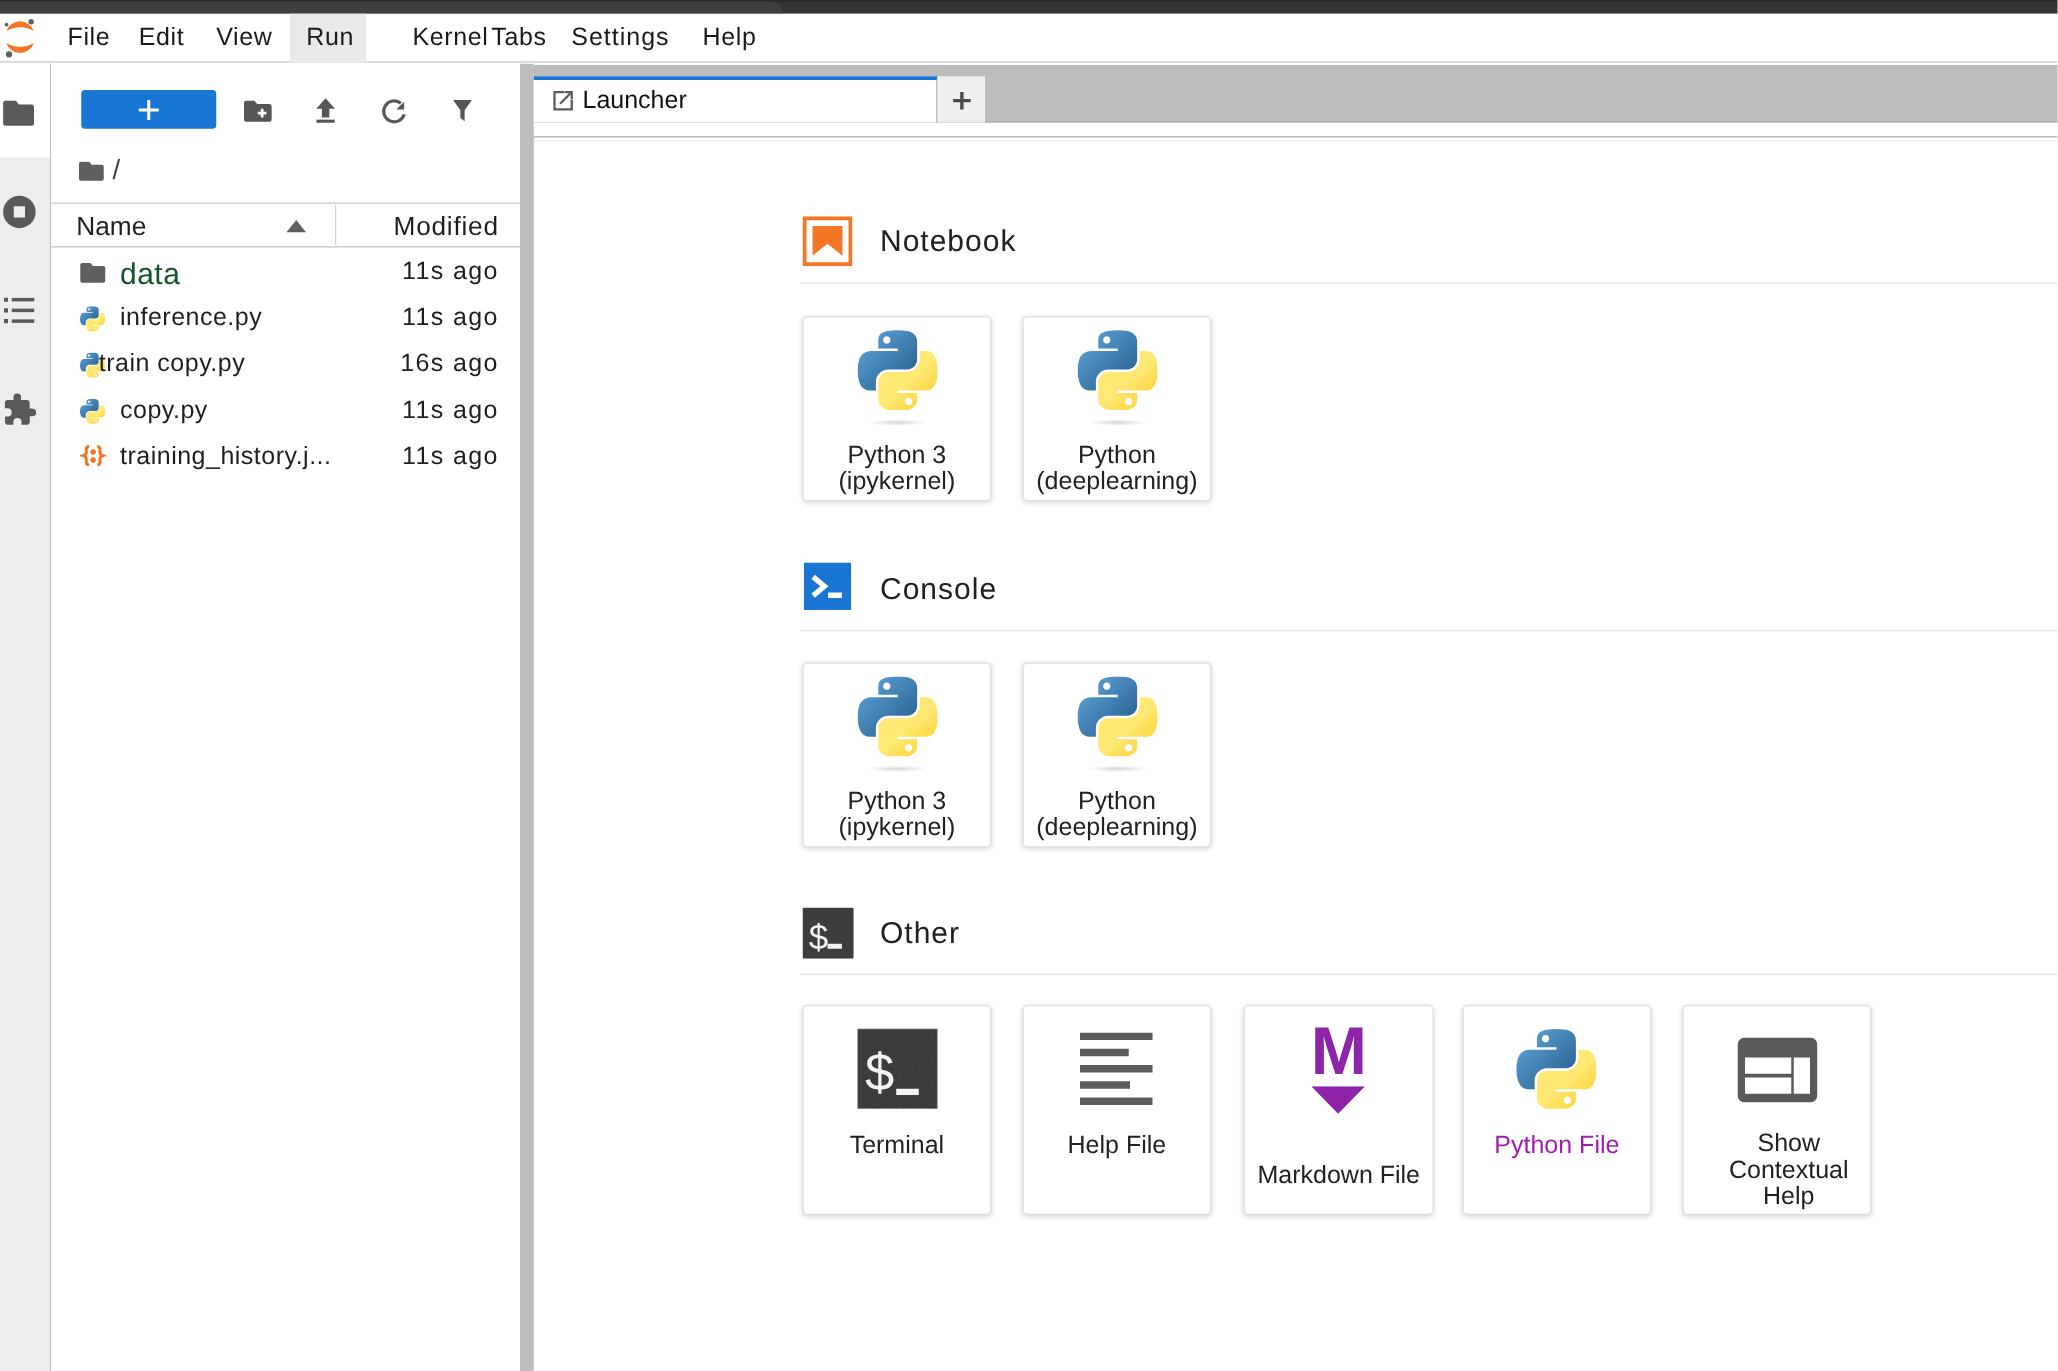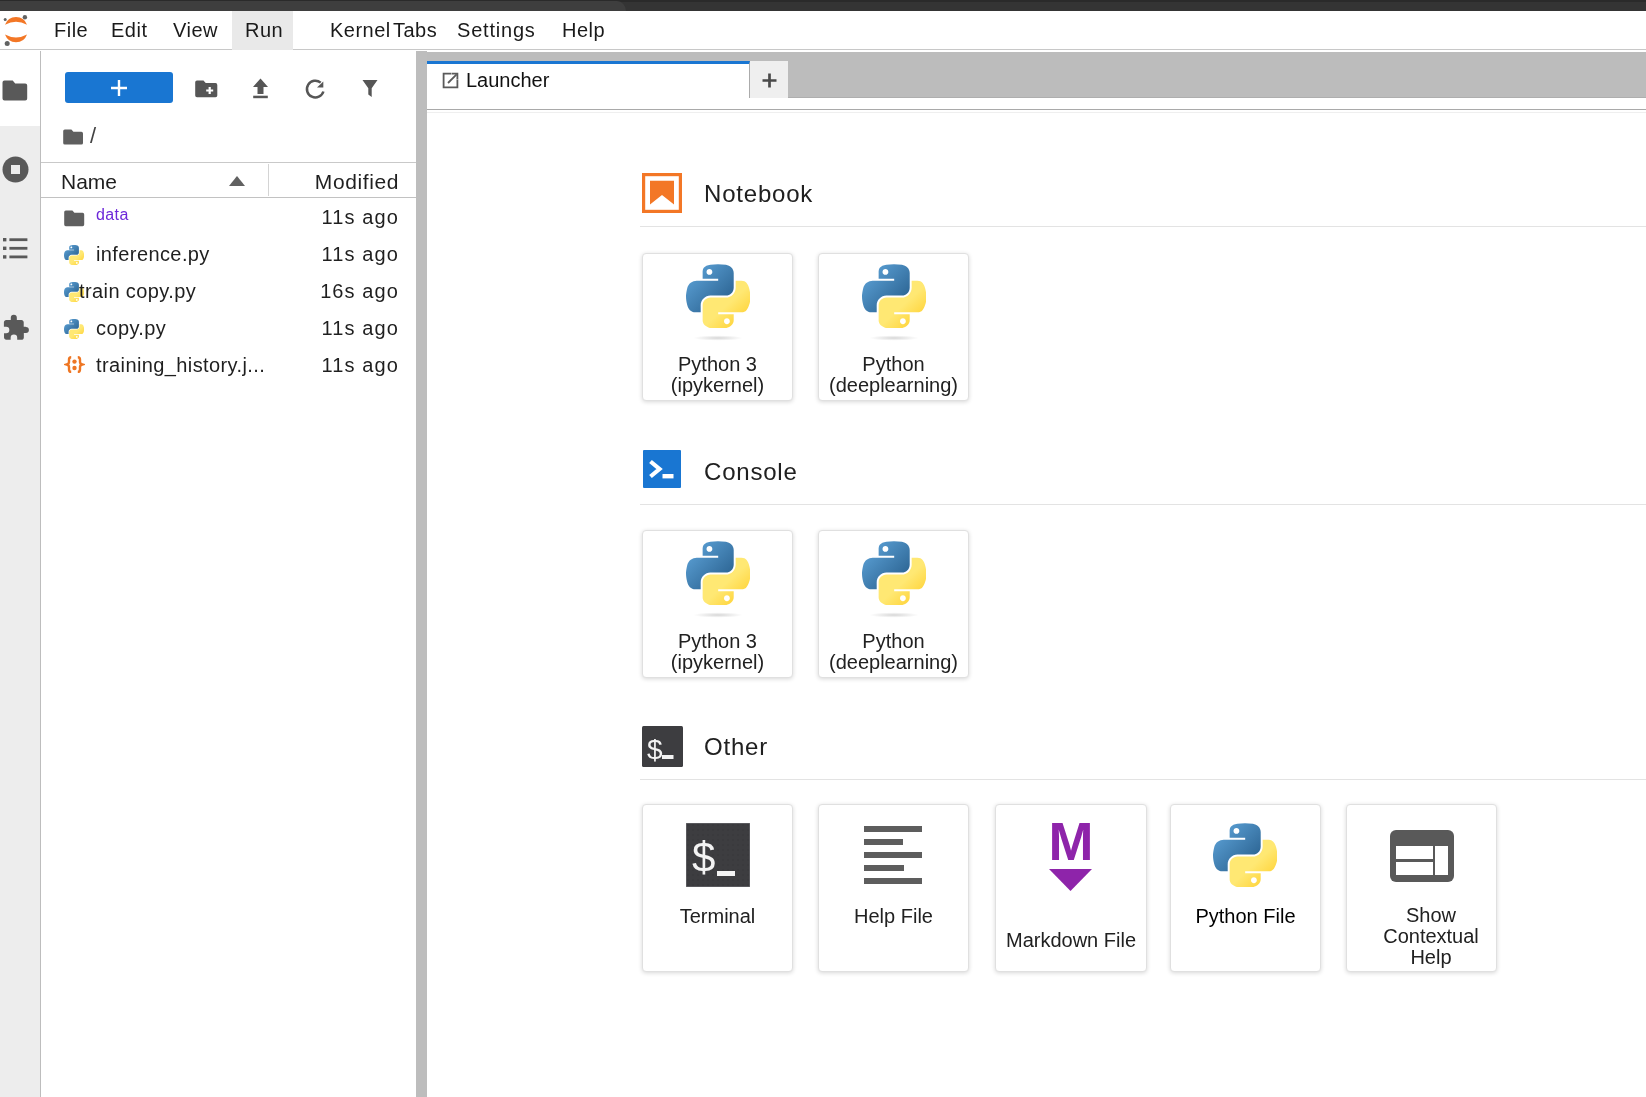--- a/index.html
+++ b/index.html
@@ -96,21 +96,21 @@
   <path d="M8 0 L16 10 H0 Z" fill="#616161"></path>
 </svg>
 <div class="abs" style="left:268px;top:164px;width:1px;height:32px;background:#d4d4d4;"></div>
 <div class="abs" style="left:250px;top:170px;width:149px;text-align:right;font-size:21px;letter-spacing:0.6px;color:#1f1f1f;">Modified</div>
 <div class="abs" style="left:41px;top:197px;width:375px;height:1px;background:#c2c2c2;"></div>
 
 <div id="rows">
     <svg class="abs" style="left:64px;top:210px" width="21" height="17" viewBox="0 0 21 17">
       <path d="M1.8 0.4 h6.6 l2 2.4 h8.2 a1.6 1.6 0 0 1 1.6 1.6 v10.2 a1.6 1.6 0 0 1 -1.6 1.6 h-16.8 a1.6 1.6 0 0 1 -1.6 -1.6 v-12.6 a1.6 1.6 0 0 1 1.6 -1.6 z" fill="#5f5f5f"></path>
     </svg>
-    <div class="abs" style="left:96px;top:206px;font-size:16px;letter-spacing:0.4px;color:#6d28d9;">data</div>
+    <div class="abs" style="left:96px;top:206px;font-size:24px;letter-spacing:0.4px;color:#14532d;">data</div>
     <div class="abs" style="left:250px;top:206px;width:149px;text-align:right;font-size:20px;letter-spacing:1.1px;color:#1f1f1f;">11s ago</div>
     <svg class="abs" style="left:64px;top:245px" width="20" height="20" viewBox="0 0 110.4 109.8">
       <use href="#pylogo"></use>
     </svg>
     <div class="abs" style="left:96px;top:243px;font-size:20px;letter-spacing:0.4px;color:#1f1f1f;">inference.py</div>
     <div class="abs" style="left:250px;top:243px;width:149px;text-align:right;font-size:20px;letter-spacing:1.1px;color:#1f1f1f;">11s ago</div>
     <svg class="abs" style="left:64px;top:282px" width="20" height="20" viewBox="0 0 110.4 109.8">
       <use href="#pylogo"></use>
     </svg>
     <div class="abs" style="left:79px;top:280px;font-size:20px;letter-spacing:0.4px;color:#1f1f1f;">train copy.py</div>
@@ -240,21 +240,21 @@
     <div class="abs" style="left:995px;top:804px;width:152px;height:168px;background:#fff;border:1px solid #e0e0e0;border-radius:4px;box-shadow:0 1px 4px rgba(0,0,0,0.16);"></div>
     <div class="abs" style="left:1040px;top:810px;width:62px;text-align:center;font-size:54px;font-weight:bold;color:#8e24aa;">M</div>
     <svg class="abs" style="left:1049px;top:869px" width="43" height="22" viewBox="0 0 43 22">
       <path d="M0 0 h43 l-21.5 22 z" fill="#8e24aa"></path>
     </svg>
     <div class="abs" style="left:995px;top:905px;width:152px;text-align:center;font-size:20px;color:#212121;margin-top:24px;">Markdown File</div>
     <div class="abs" style="left:1170px;top:804px;width:151px;height:168px;background:#fff;border:1px solid #e0e0e0;border-radius:4px;box-shadow:0 1px 4px rgba(0,0,0,0.16);"></div>
     <svg class="abs" style="left:1213px;top:823px" width="64" height="64" viewBox="0 0 110.4 109.8">
       <use href="#pylogo"></use>
     </svg>
-    <div class="abs" style="left:1170px;top:905px;width:151px;text-align:center;font-size:20px;color:#000000;">Python File</div>
+    <div class="abs" style="left:1170px;top:905px;width:151px;text-align:center;font-size:20px;color:#a21caf;">Python File</div>
     <div class="abs" style="left:1346px;top:804px;width:151px;height:168px;background:#fff;border:1px solid #e0e0e0;border-radius:4px;box-shadow:0 1px 4px rgba(0,0,0,0.16);"></div>
     <svg class="abs" style="left:1390px;top:830px" width="64" height="52" viewBox="0 0 64 52">
       <rect width="64" height="52" rx="6" fill="#595959"></rect>
       <g fill="#fff">
         <rect x="6" y="16" width="37" height="13"></rect>
         <rect x="6" y="32" width="37" height="13"></rect>
         <rect x="45" y="16" width="13" height="29"></rect>
       </g>
     </svg>
     <div class="abs" style="left:1346px;top:905px;width:170px;text-align:center;font-size:20px;line-height:21px;color:#212121;">Show<br>Contextual<br>Help</div>

